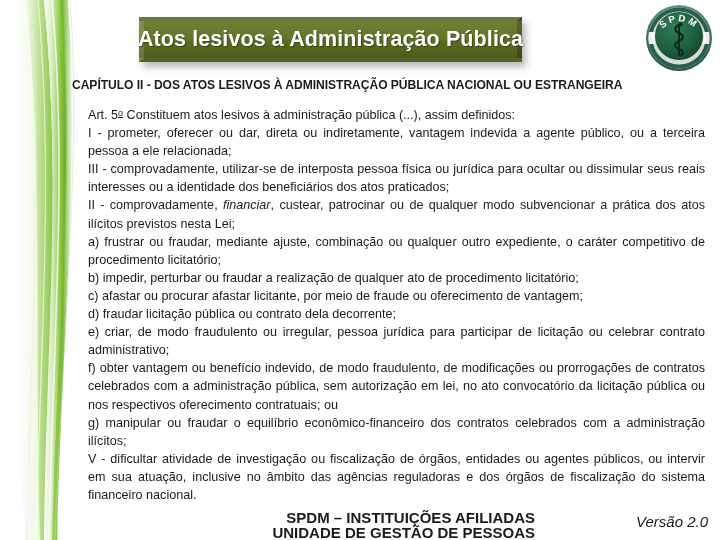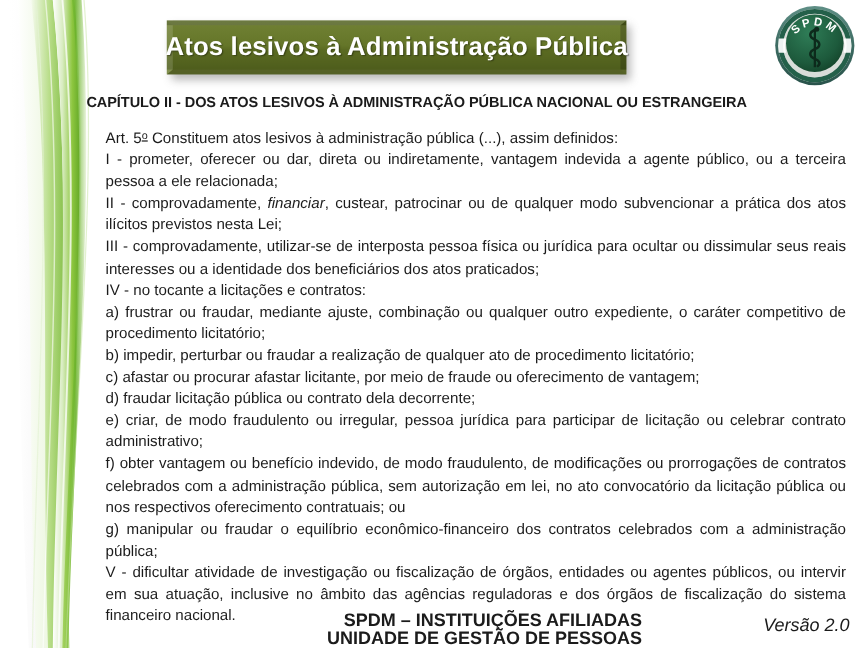--- a/index.html
+++ b/index.html
@@ -201,30 +201,29 @@
 
   <div id="title-banner">
     <span class="title-text">Atos lesivos à Administração Pública</span>
   </div>
 
   <div id="heading">CAPÍTULO II - DOS ATOS LESIVOS À ADMINISTRAÇÃO PÚBLICA NACIONAL OU ESTRANGEIRA</div>
 
   <div id="body-text">
     <p><span>Art. 5</span><span class="ord">o</span><span> Constituem atos lesivos à administração pública (...), assim definidos:</span></p>
     <p>I - prometer, oferecer ou dar, direta ou indiretamente, vantagem indevida a agente público, ou a terceira pessoa a ele relacionada;</p>
+    <p>III - comprovadamente, utilizar-se de interposta pessoa física ou jurídica para ocultar ou dissimular seus reais interesses ou a identidade dos beneficiários dos atos praticados;</p>
     <p><span>II - comprovadamente, </span><i>financiar</i><span>, custear, patrocinar ou de qualquer modo subvencionar a prática dos atos ilícitos previstos nesta Lei;</span></p>
-    <p>III - comprovadamente, utilizar-se de interposta pessoa física ou jurídica para ocultar ou dissimular seus reais interesses ou a identidade dos beneficiários dos atos praticados;</p>
-    <p>IV - no tocante a licitações e contratos:</p>
     <p>a) frustrar ou fraudar, mediante ajuste, combinação ou qualquer outro expediente, o caráter competitivo de procedimento licitatório;</p>
     <p>b) impedir, perturbar ou fraudar a realização de qualquer ato de procedimento licitatório;</p>
     <p>c) afastar ou procurar afastar licitante, por meio de fraude ou oferecimento de vantagem;</p>
     <p>d) fraudar licitação pública ou contrato dela decorrente;</p>
     <p>e) criar, de modo fraudulento ou irregular, pessoa jurídica para participar de licitação ou celebrar contrato administrativo;</p>
     <p>f) obter vantagem ou benefício indevido, de modo fraudulento, de modificações ou prorrogações de contratos celebrados com a administração pública, sem autorização em lei, no ato convocatório da licitação pública ou nos respectivos oferecimento contratuais; ou</p>
-    <p>g) manipular ou fraudar o equilíbrio econômico-financeiro dos contratos celebrados com a administração pública;</p>
+    <p>g) manipular ou fraudar o equilíbrio econômico-financeiro dos contratos celebrados com a administração ilícitos;</p>
     <p>V - dificultar atividade de investigação ou fiscalização de órgãos, entidades ou agentes públicos, ou intervir em sua atuação, inclusive no âmbito das agências reguladoras e dos órgãos de fiscalização do sistema financeiro nacional.</p>
   </div>
 
   <div id="footer-center">
     <div>SPDM – INSTITUIÇÕES AFILIADAS</div>
     <div>UNIDADE DE GESTÃO DE PESSOAS</div>
   </div>
   <div id="footer-version">Versão 2.0</div>
 
 </div>

